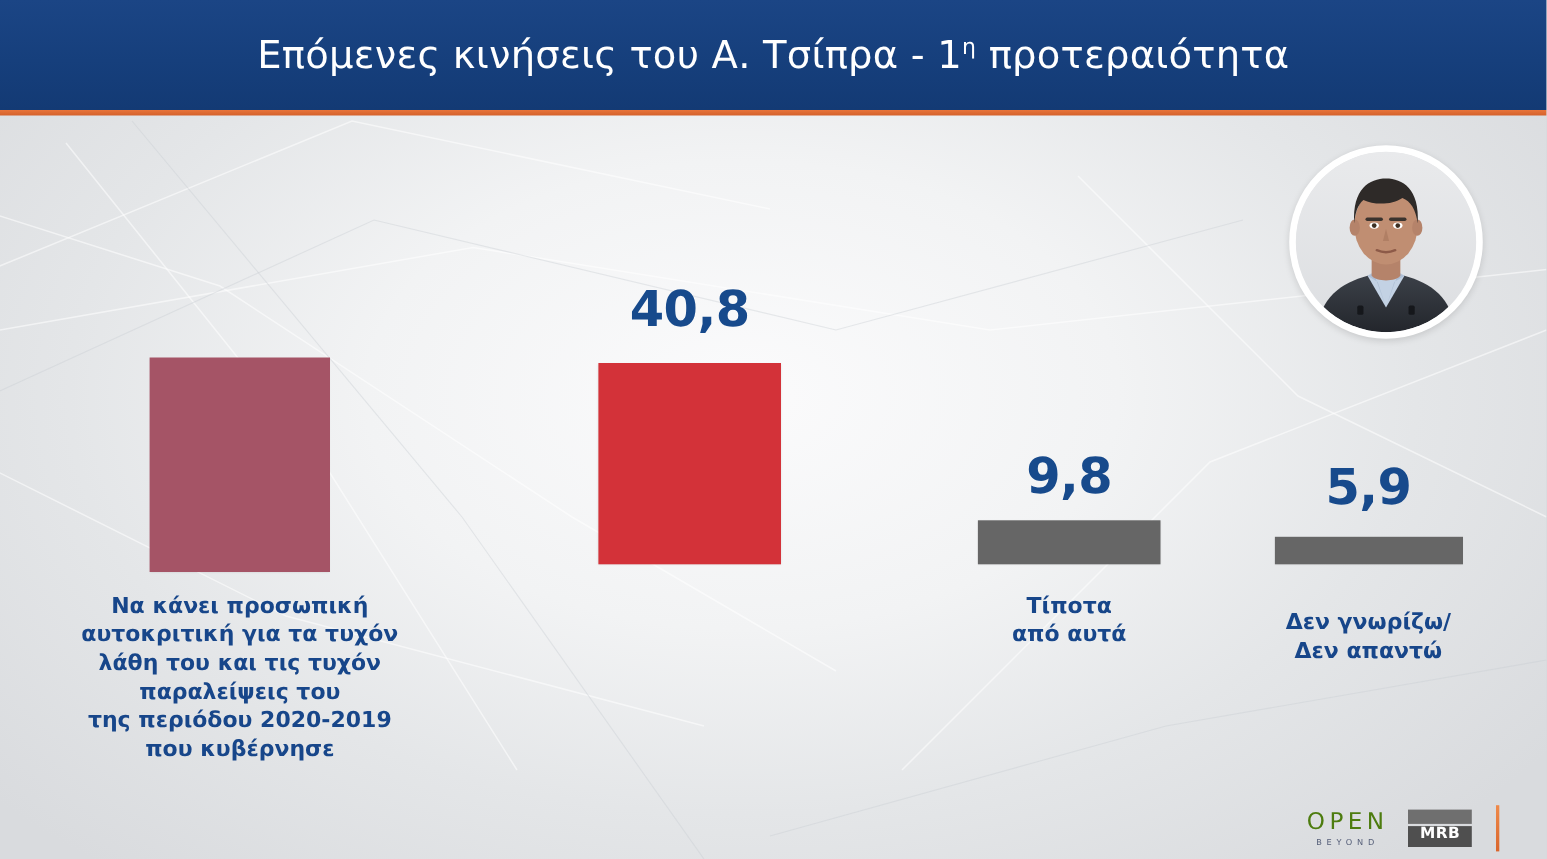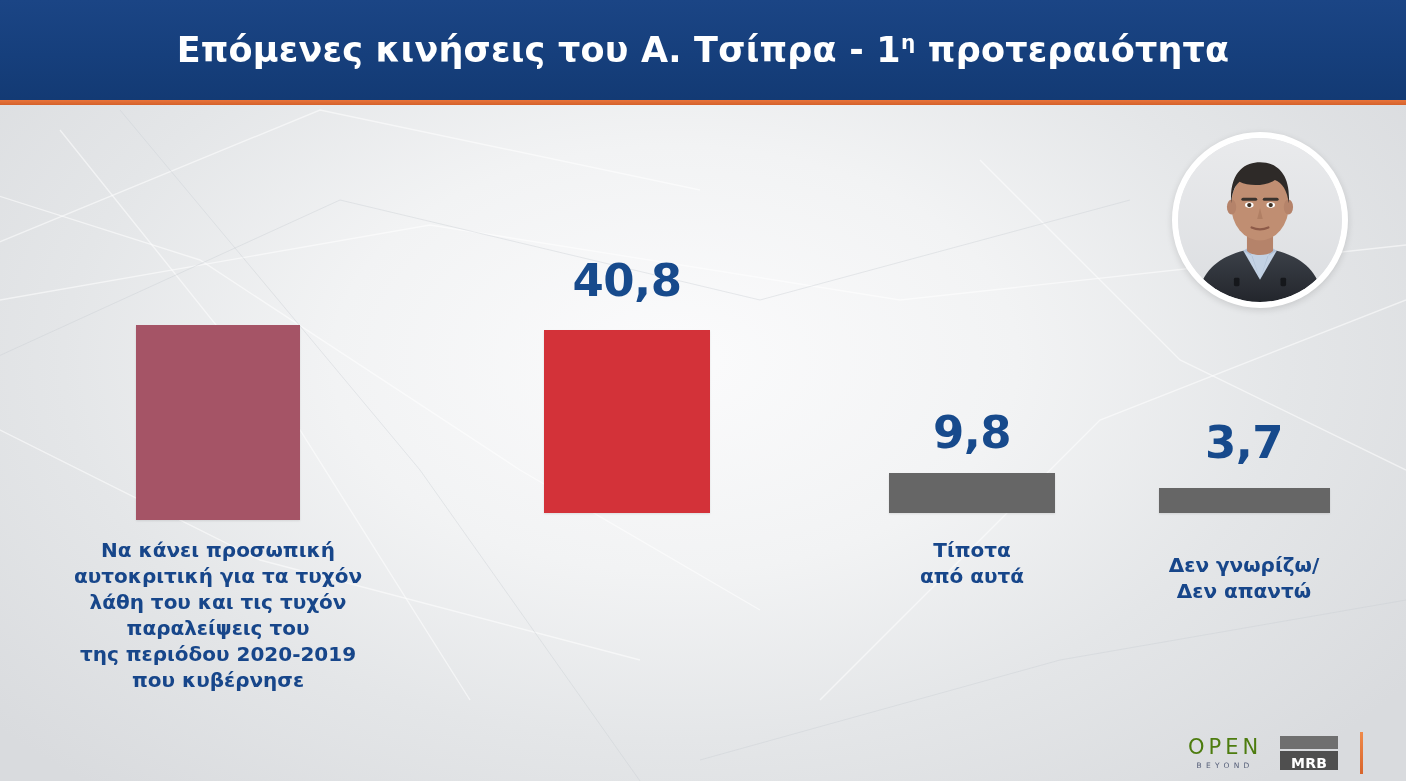--- a/index.html
+++ b/index.html
@@ -27,21 +27,21 @@
     display:flex; align-items:center; justify-content:center;
   }
   #header-accent {
     position:absolute; left:0; top:100px; width:1406px; height:5px;
     background:linear-gradient(180deg,#e8743a 0%,#d4612c 100%);
     z-index:5;
   }
   #title {
     color:#ffffff;
     font-size:35px;
-    font-weight:700;
+    font-weight:400;
     letter-spacing:.2px;
     white-space:nowrap;
     font-family:"DejaVu Sans", sans-serif;
   }
   #title .sup { font-size:20px; vertical-align:super; }
 
   
   #chart {
     position:absolute; left:0; top:105px; width:1406px; height:676px;
     z-index:3;
@@ -105,21 +105,21 @@
   }
   #open-beyond {
     font-size:7.5px; letter-spacing:4.3px; color:#57607a;
     margin-top:4px; line-height:1;
     font-family:"DejaVu Sans", sans-serif;
   }
   #mrb-logo { display:flex; flex-direction:column; gap:2.5px; }
   #mrb-bar { width:58px; height:13px; background:#6f6f6f; }
   #mrb-box {
     width:58px; height:19px; background:#4f4f4f;
-    display:flex; align-items:flex-end; justify-content:center;
+    display:flex; align-items:flex-start; justify-content:center;
   }
   #mrb-text {
     color:#ffffff; font-size:14px; font-weight:bold; letter-spacing:.3px;
     line-height:1; font-family:"DejaVu Sans", sans-serif;
   }
   #orange-rule {
     width:3px; height:42px;
     background:linear-gradient(180deg,#ef8a4a,#d9652c);
     margin-left:4px;
   }
@@ -168,21 +168,21 @@
   </div>
 
   <div class="bar-col" style="left:862px; top:0; width:220px; height:600px;">
     <div class="value" style="top:305px;">9,8</div>
     <div class="bar" style="left:27px; top:368px; width:166px; height:40px; background:#666666;"></div>
     <div class="cat" style="top:432px;">Τίποτα
 από αυτά</div>
   </div>
 
   <div class="bar-col" style="left:1134px; top:0; width:220px; height:600px;">
-    <div class="value" style="top:315px;">3,7</div>
+    <div class="value" style="top:315px;">5,9</div>
     <div class="bar" style="left:25px; top:383px; width:171px; height:25px; background:#666666;"></div>
     <div class="cat" style="top:432px;margin-top:15px;">Δεν γνωρίζω/
 Δεν απαντώ</div>
   </div>
 
 </div>
 
 <div id="portrait">
   <svg viewBox="0 0 176 176">
     <defs>

